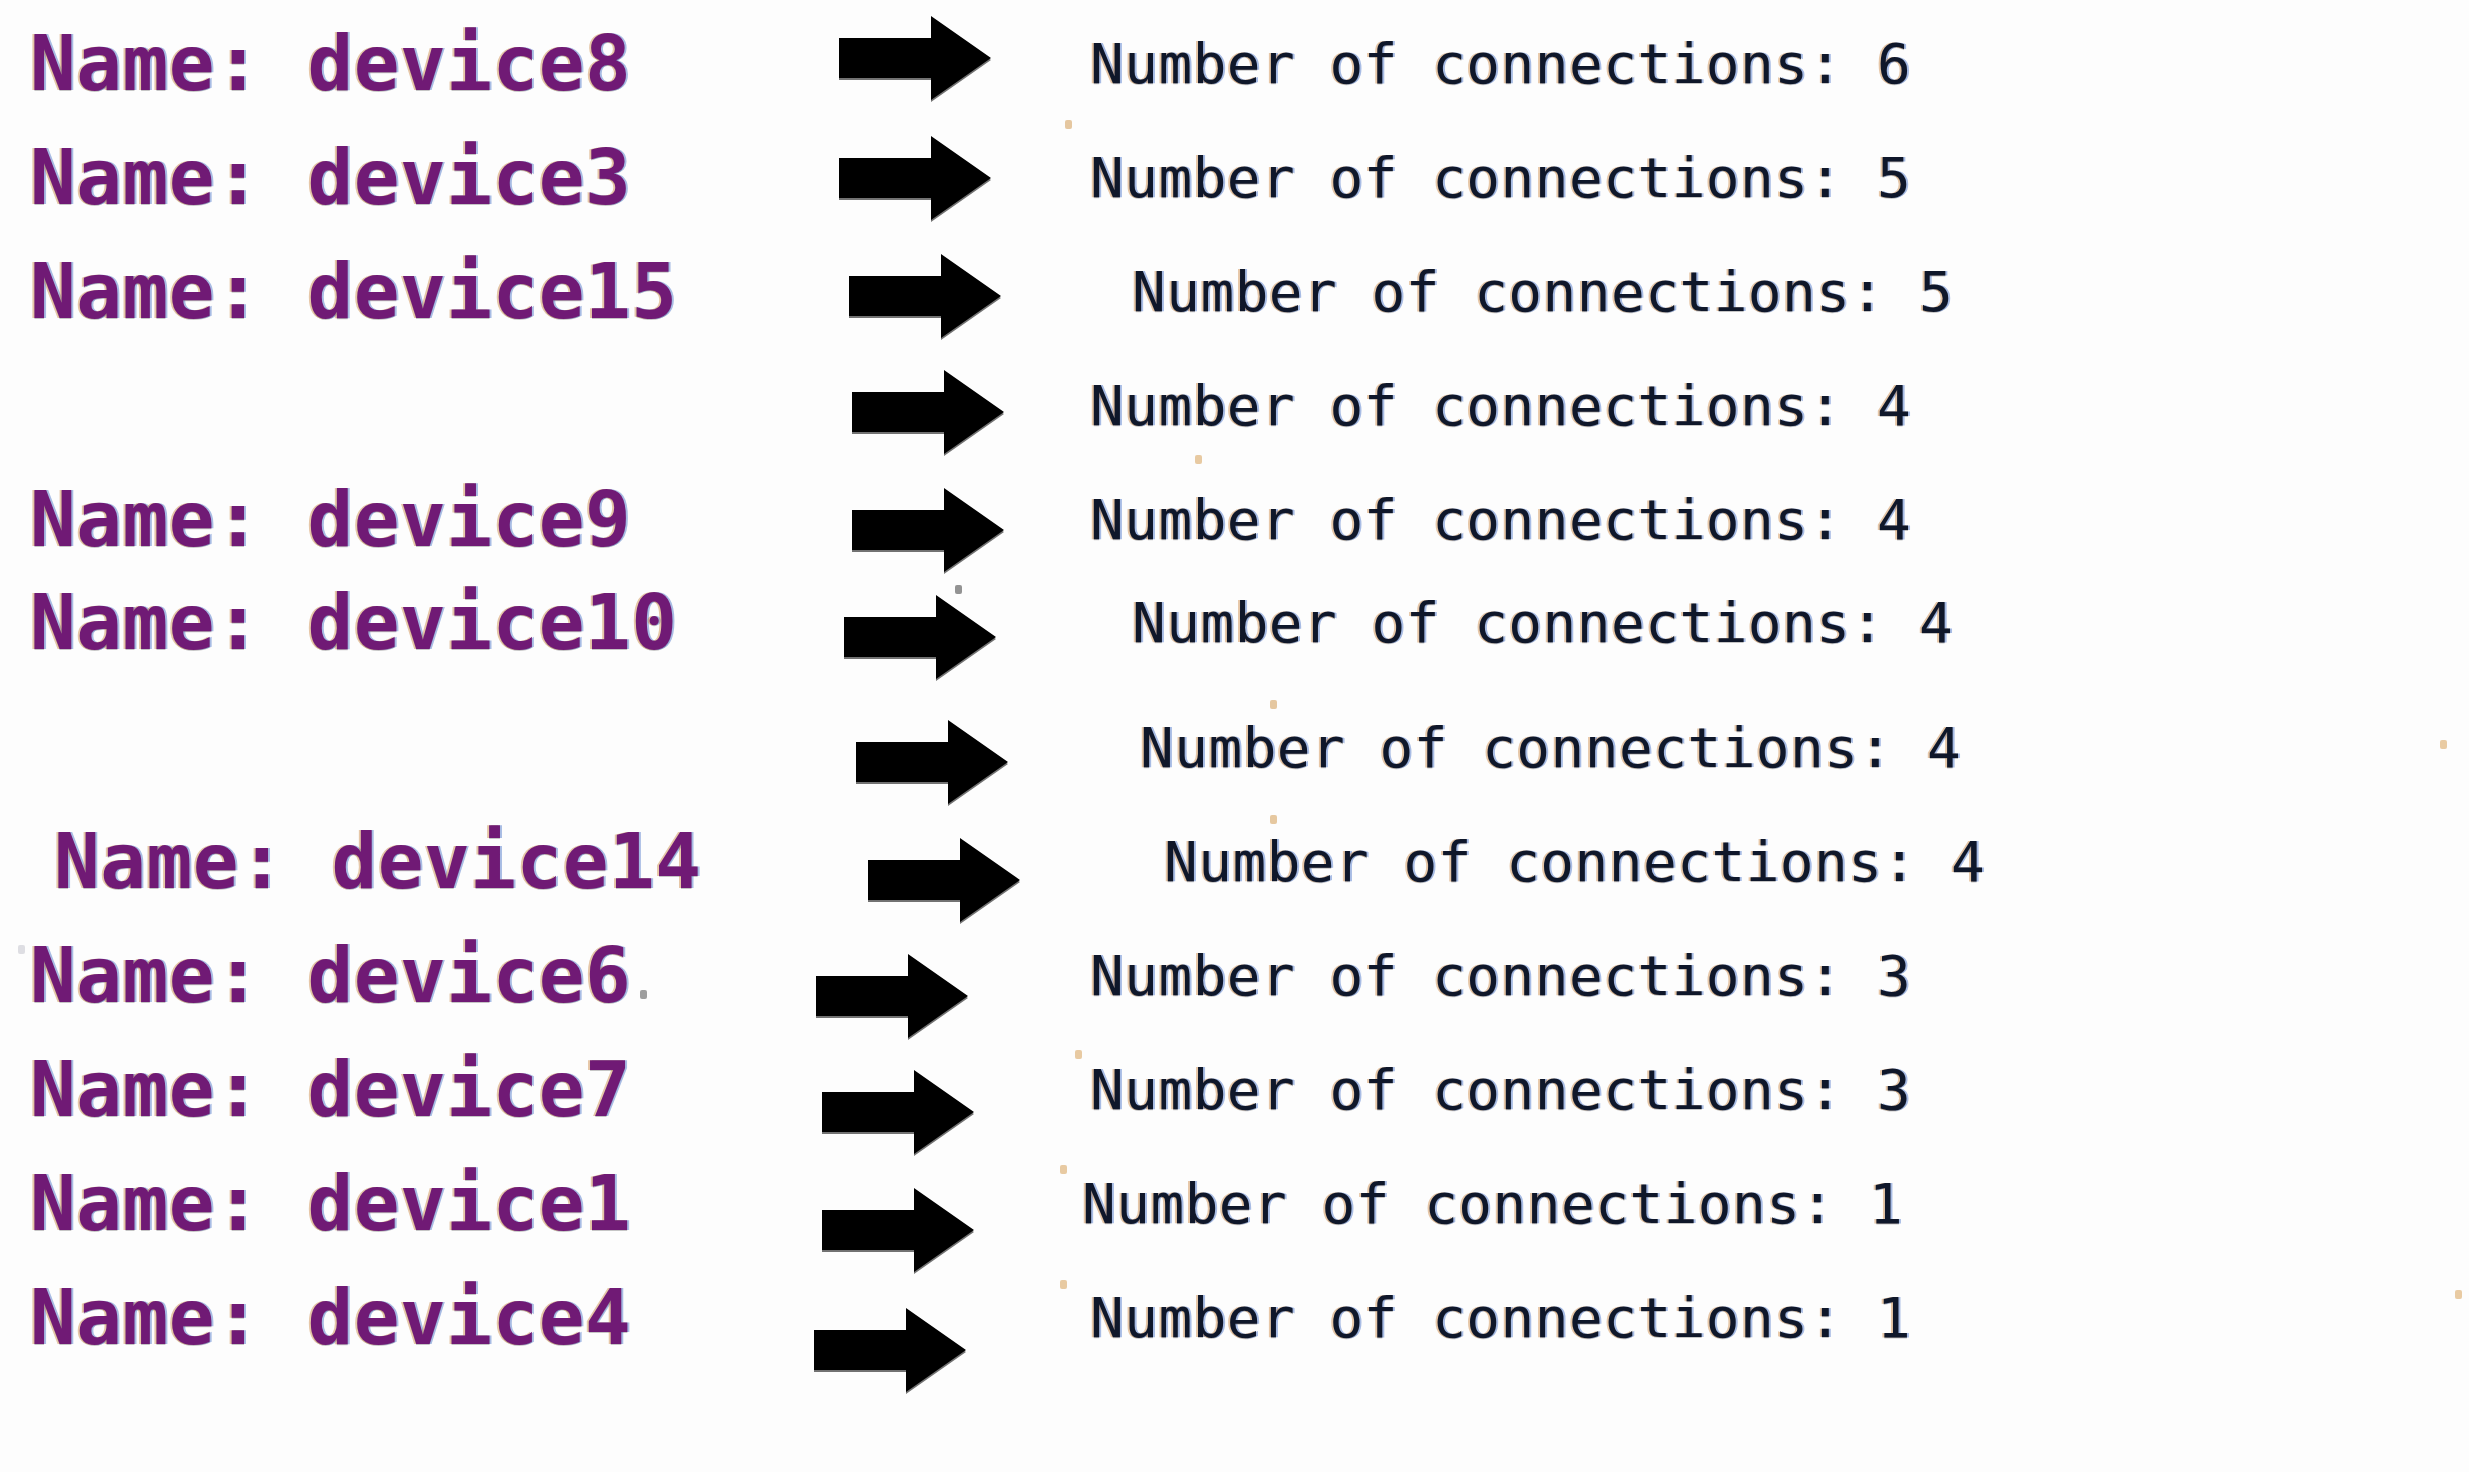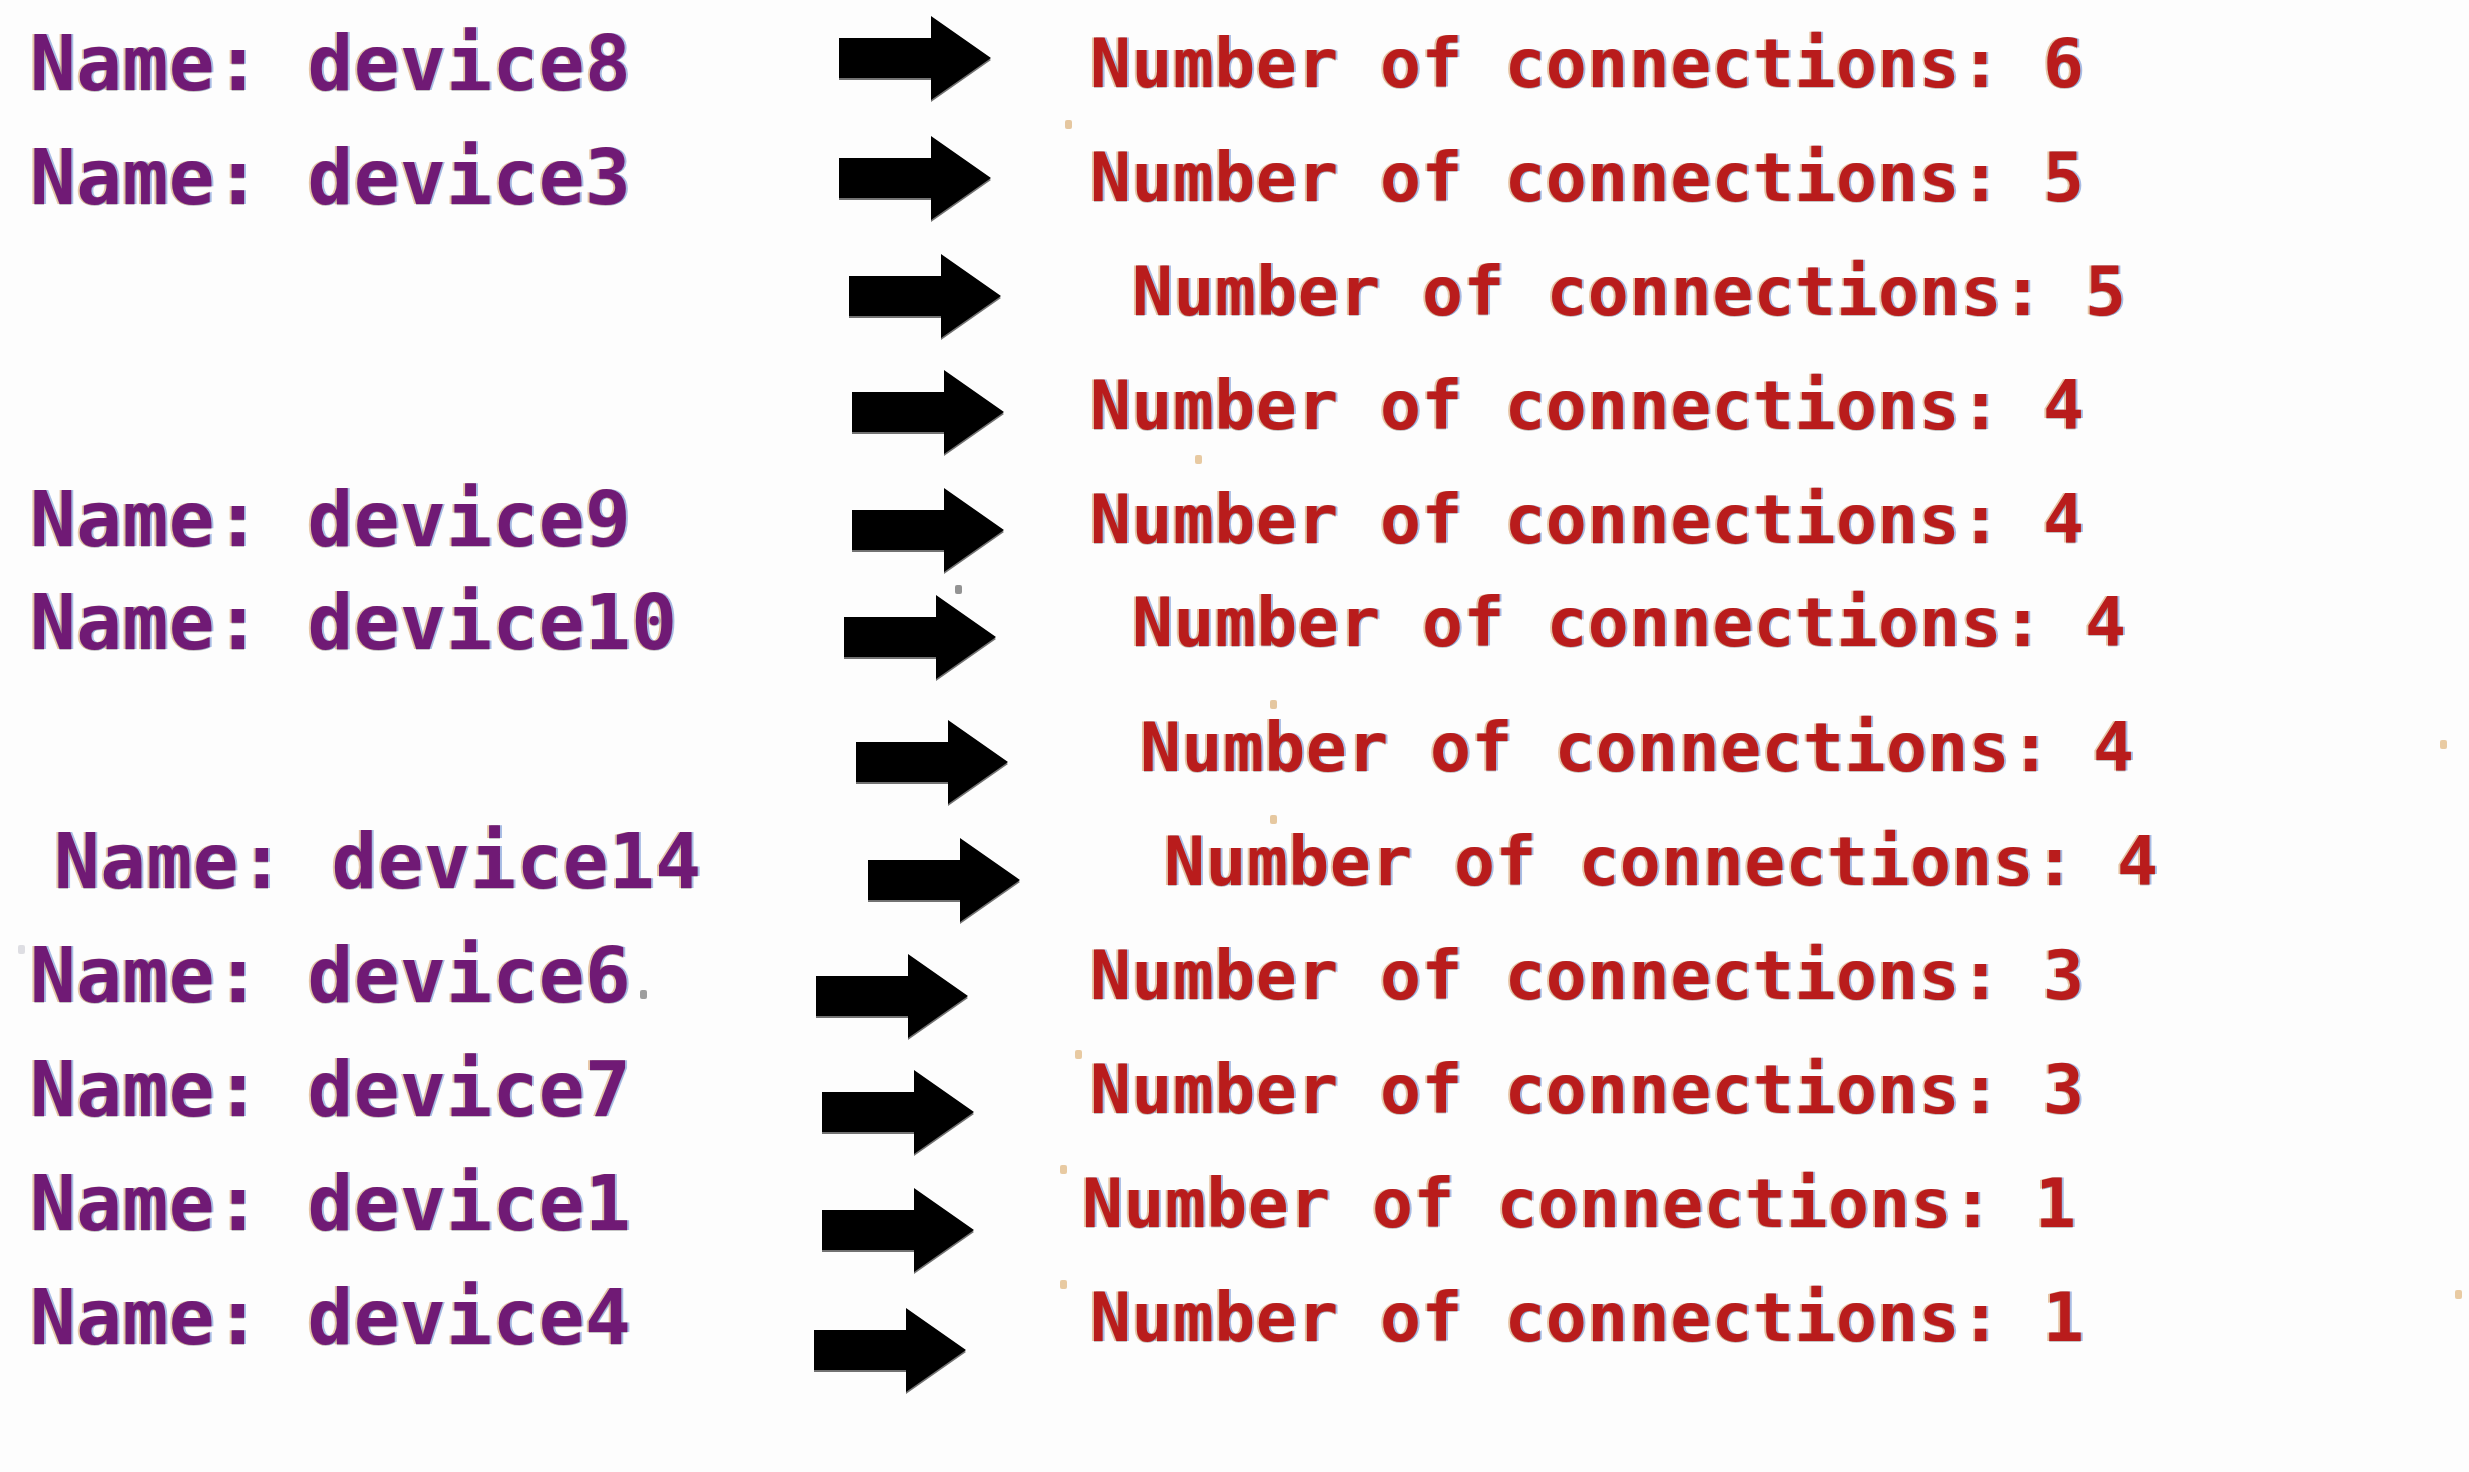--- a/index.html
+++ b/index.html
@@ -40,25 +40,25 @@
     text-shadow:
       -2px  0 rgba(196,118,40,0.40),
        2px  0 rgba(40,90,190,0.40),
        0   1px rgba(0,0,0,0.22);
   }
 
   .conn-cell {
     position: absolute;
     top: 0;
     white-space: pre;
-    font-size: 68px;
-    font-weight: 700;
+    font-size: 56px;
+    font-weight: 400;
     line-height: 92px;
     letter-spacing: 0.5px;
-    color: #b91c1c;
+    color: #0f172a;
     text-shadow:
       -2px  0 rgba(196,118,40,0.40),
        2px  0 rgba(40,90,190,0.40),
        0   1px rgba(0,0,0,0.22);
   }
 
   
   .arrow-cell {
     position: absolute;
     top: 0;
@@ -102,20 +102,21 @@
     <div class="row" style="top: 132px;">
       <span class="name-cell">Name: device3</span>
       <span class="arrow-cell" style="left: 835px; top: -4px;">
         <svg viewBox="0 0 160 100" xmlns="http://www.w3.org/2000/svg">
           <path d="M4,30 L96,30 L96,8 L156,50 L96,92 L96,70 L4,70 Z"></path>
         </svg>
       </span>
       <span class="conn-cell" style="left: 1090px;">Number of connections: 5</span>
     </div>
     <div class="row" style="top: 246px;">
+      <span class="name-cell">Name: device15</span>
       <span class="arrow-cell" style="left: 845px; top: 0px;">
         <svg viewBox="0 0 160 100" xmlns="http://www.w3.org/2000/svg">
           <path d="M4,30 L96,30 L96,8 L156,50 L96,92 L96,70 L4,70 Z"></path>
         </svg>
       </span>
       <span class="conn-cell" style="left: 1132px;">Number of connections: 5</span>
     </div>
     <div class="row" style="top: 360px;">
       <span class="arrow-cell" style="left: 848px; top: 2px;">
         <svg viewBox="0 0 160 100" xmlns="http://www.w3.org/2000/svg">

